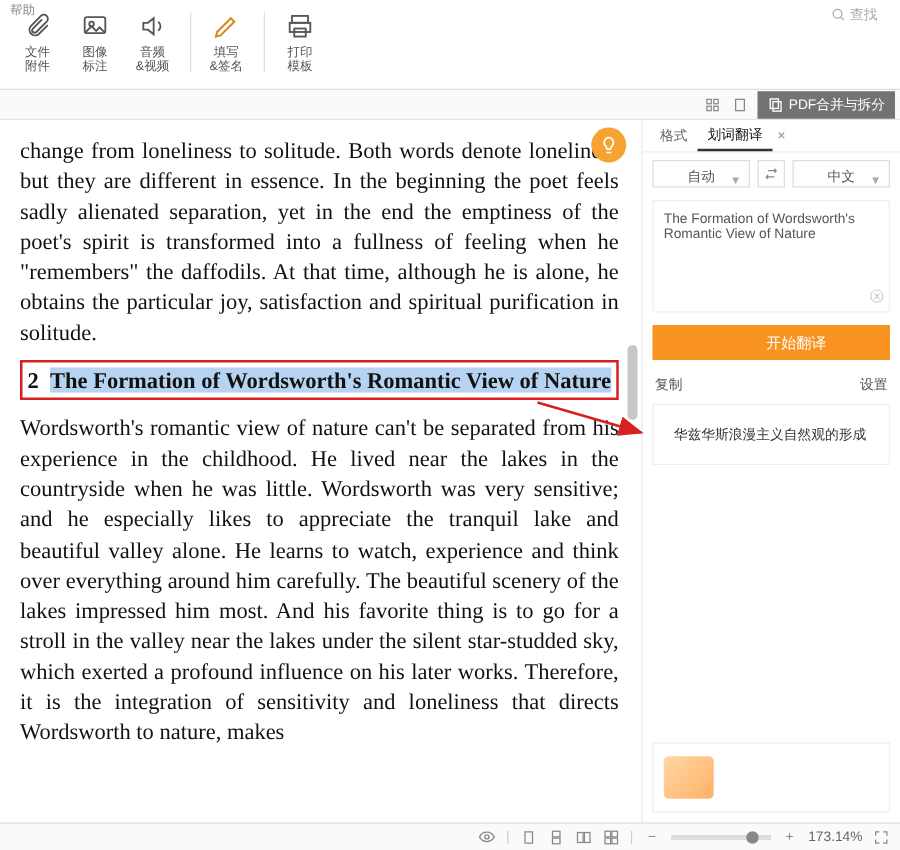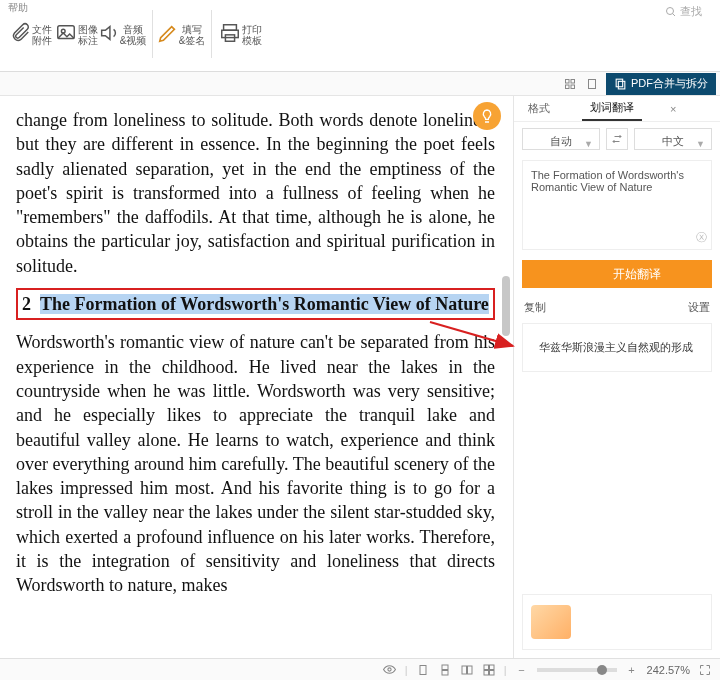--- a/index.html
+++ b/index.html
@@ -1,49 +1,49 @@
 <!DOCTYPE html>
 <html><head>
 <meta charset="utf-8">
 <style>
   * { box-sizing: border-box; margin: 0; padding: 0; }
   body { font-family: "Microsoft YaHei", Arial, sans-serif; font-size: 12px; color: #333; background: #f5f5f5; width: 720px; height: 680px; overflow: hidden; position: relative; }
   
   
   .ribbon { background: #fff; border-bottom: 1px solid #ddd; height: 72px; display: flex; padding: 4px 8px 2px 8px; }
   .ribbon-pre { position: absolute; top: 1px; left: 8px; font-size: 10px; color: #888; }
-  .rbtn { display: flex; align-items: center; justify-content: center; width: 44px; height: 58px; margin-right: 2px; cursor: pointer; }
+  .rbtn { display: flex; flex-direction: column; align-items: center; justify-content: center; width: 44px; height: 58px; margin-right: 2px; cursor: pointer; }
   .rbtn .ico { width: 26px; height: 26px; display:flex;align-items:center;justify-content:center; }
   .rbtn .lbl { font-size: 10px; color: #555; text-align: center; line-height: 1.1; margin-top: 3px; white-space: pre; }
   .sep { width: 1px; background: #e0e0e0; height: 48px; margin: 6px 6px 0 6px; }
   
   
   .secbar { height: 24px; background: #fafafa; border-bottom: 1px solid #e5e5e5; display: flex; align-items: center; justify-content: flex-end; padding-right: 4px; }
   .viewico { width: 16px; height: 16px; margin-right: 6px; display:flex;align-items:center;justify-content:center; color:#888; }
-  .merge-btn { background:#0c4a6e; color:#fff; height:22px; display:flex; align-items:center; padding:0 8px; font-size:11px; cursor:pointer; }
+  .merge-btn { background:#737373; color:#fff; height:22px; display:flex; align-items:center; padding:0 8px; font-size:11px; cursor:pointer; }
   .merge-btn svg { margin-right:4px; }
   
   
   .main { display: flex; height: calc(100% - 72px - 24px - 22px); }
   .docpane { flex: 1; overflow: hidden; background: #fff; position: relative; padding: 12px 18px 12px 16px; }
   .docpane .page { font-family: "Times New Roman", serif; font-size: 18px; line-height: 1.35; color:#111; text-align: justify; }
   .page p { margin-bottom: 10px; }
   .heading-box { border: 2px solid #d82020; padding: 2px 4px; margin: 6px 0 10px 0; }
   .heading-box .hnum { font-weight: bold; }
   .heading-box .htitle { font-weight: bold; background: #b6d4f2; }
   .bulb { position:absolute; top:6px; right:12px; width:28px; height:28px; background:#f7a334; border-radius:50%; display:flex;align-items:center;justify-content:center; color:#fff; cursor:pointer;}
   .vscroll { position:absolute; right:2px; top:0; bottom:0; width:10px; }
   .vscroll .thumb { position:absolute; left:1px; width:8px; background:#c7c7c7; border-radius:4px; top:180px; height:60px; }
   
   
   .arrow { position:absolute; pointer-events:none; }
   
   
   .side { width: 207px; background: #fff; border-left: 1px solid #e5e5e5; display:flex; flex-direction:column; }
-  .tabs { display:flex; border-bottom:1px solid #eee; height:26px; align-items:center; padding:0 6px; font-size:11px; color:#666;gap:24px; }
+  .tabs { display:flex; border-bottom:1px solid #eee; height:26px; align-items:center; padding:0 6px; font-size:11px; color:#666; }
   .tab { padding: 4px 8px; cursor:pointer; }
   .tab.active { color:#111; border-bottom:2px solid #333; }
   .tab-close { margin-left:4px; cursor:pointer; color:#888; }
   .langrow { display:flex; align-items:center; padding:6px 8px; gap:6px; }
   .langsel { flex:1; border:1px solid #ddd; height:22px; display:flex; align-items:flex-end; justify-content:center; font-size:11px; color:#555; cursor:pointer; position:relative; }
   .langsel .caret { position:absolute; right:6px; color:#aaa; font-size:9px;}
   .swap { width:22px; height:22px; border:1px solid #ddd; display:flex;align-items:center;justify-content:center; cursor:pointer; color:#888;}
   .srcbox { margin:4px 8px; border:1px solid #eee; padding:8px; font-size:11px; color:#555; min-height:90px; position:relative; }
   .srcbox .clr { position:absolute; right:4px; bottom:4px; color:#bbb; cursor:pointer; }
   .startbtn { margin:6px 8px; background:#f7931e; color:#fff; height:28px; display:flex; align-items:center; justify-content:center; font-size:12px; cursor:pointer;padding-left:40px; }
@@ -262,19 +262,19 @@
         <rect x="2" y="13" width="9" height="9"></rect>
         <rect x="13" y="13" width="9" height="9"></rect>
       </svg>
     </span>
   <span style="color:#ccc">|</span>
   <span class="sico">−</span>
   <div class="slider">
       <div class="knob"></div>
     </div>
   <span class="sico">+</span>
-  <span class="zoom">242.57%</span>
+  <span class="zoom">173.14%</span>
   <span class="sico">
       <svg width="12" height="12" viewBox="0 0 24 24" fill="none" stroke="#888" stroke-width="2">
         <path d="M3 9V3h6M21 9V3h-6M3 15v6h6M21 15v6h-6"></path>
       </svg>
     </span>
 </div>
 
 </body></html>

